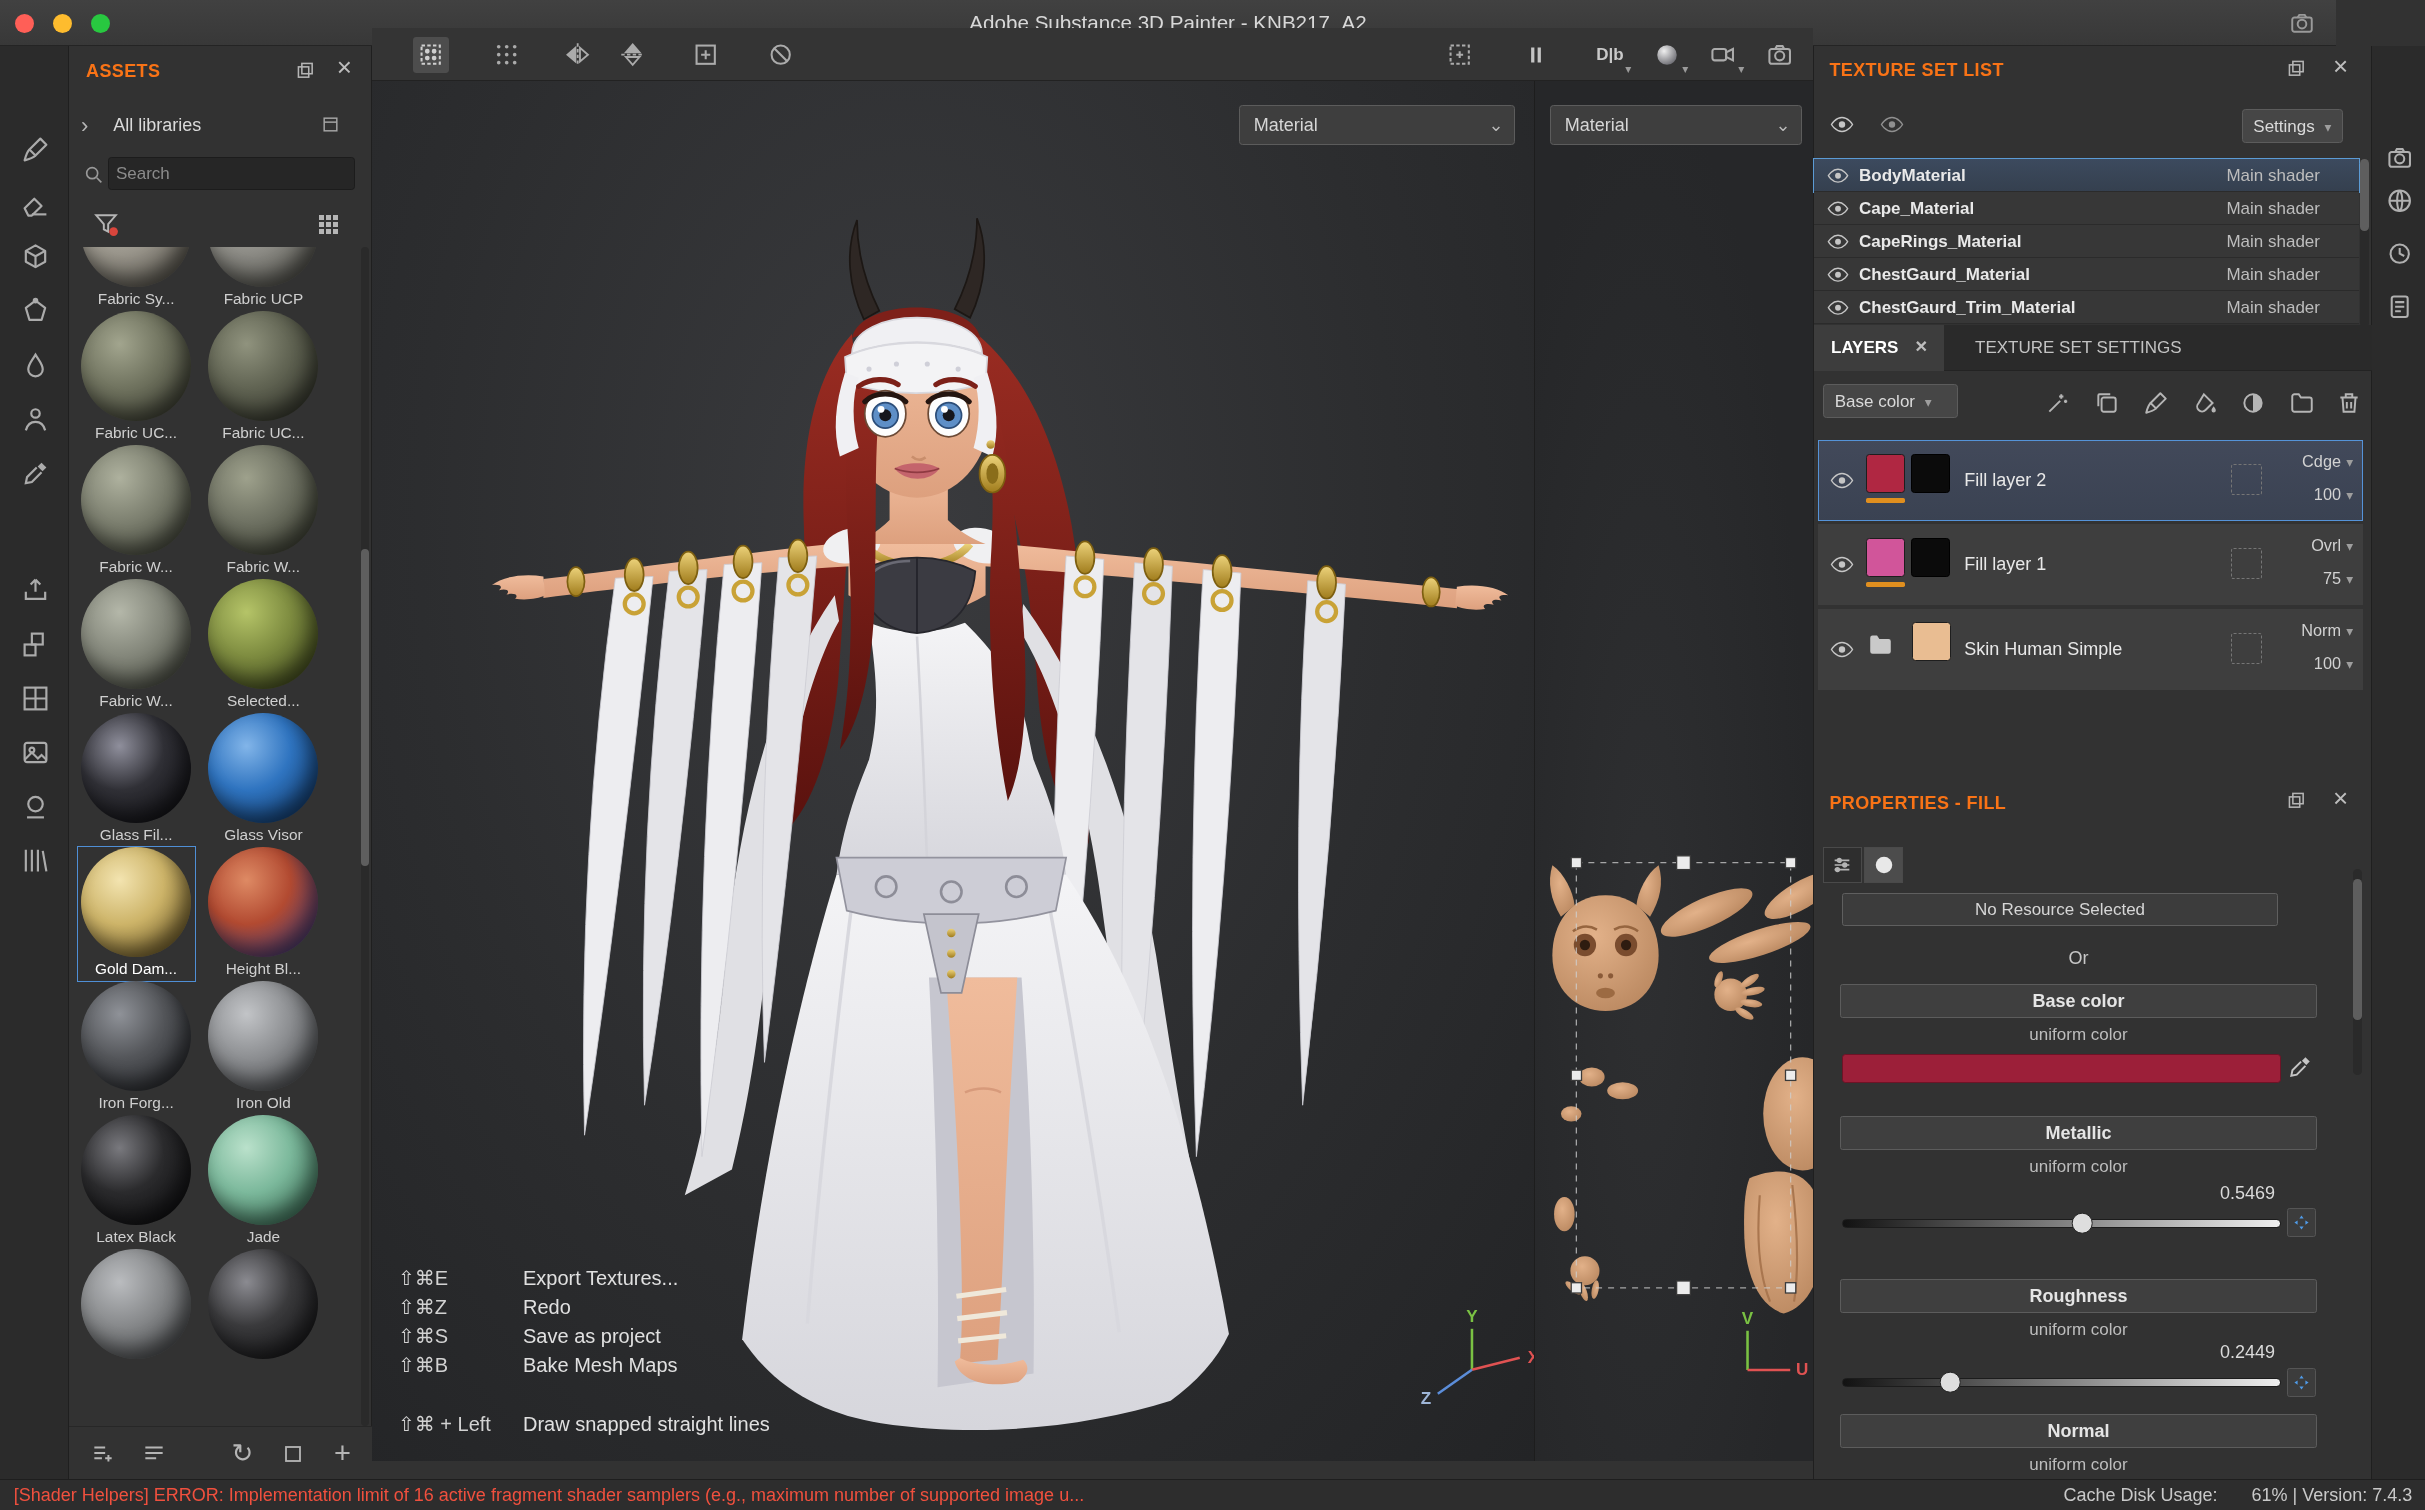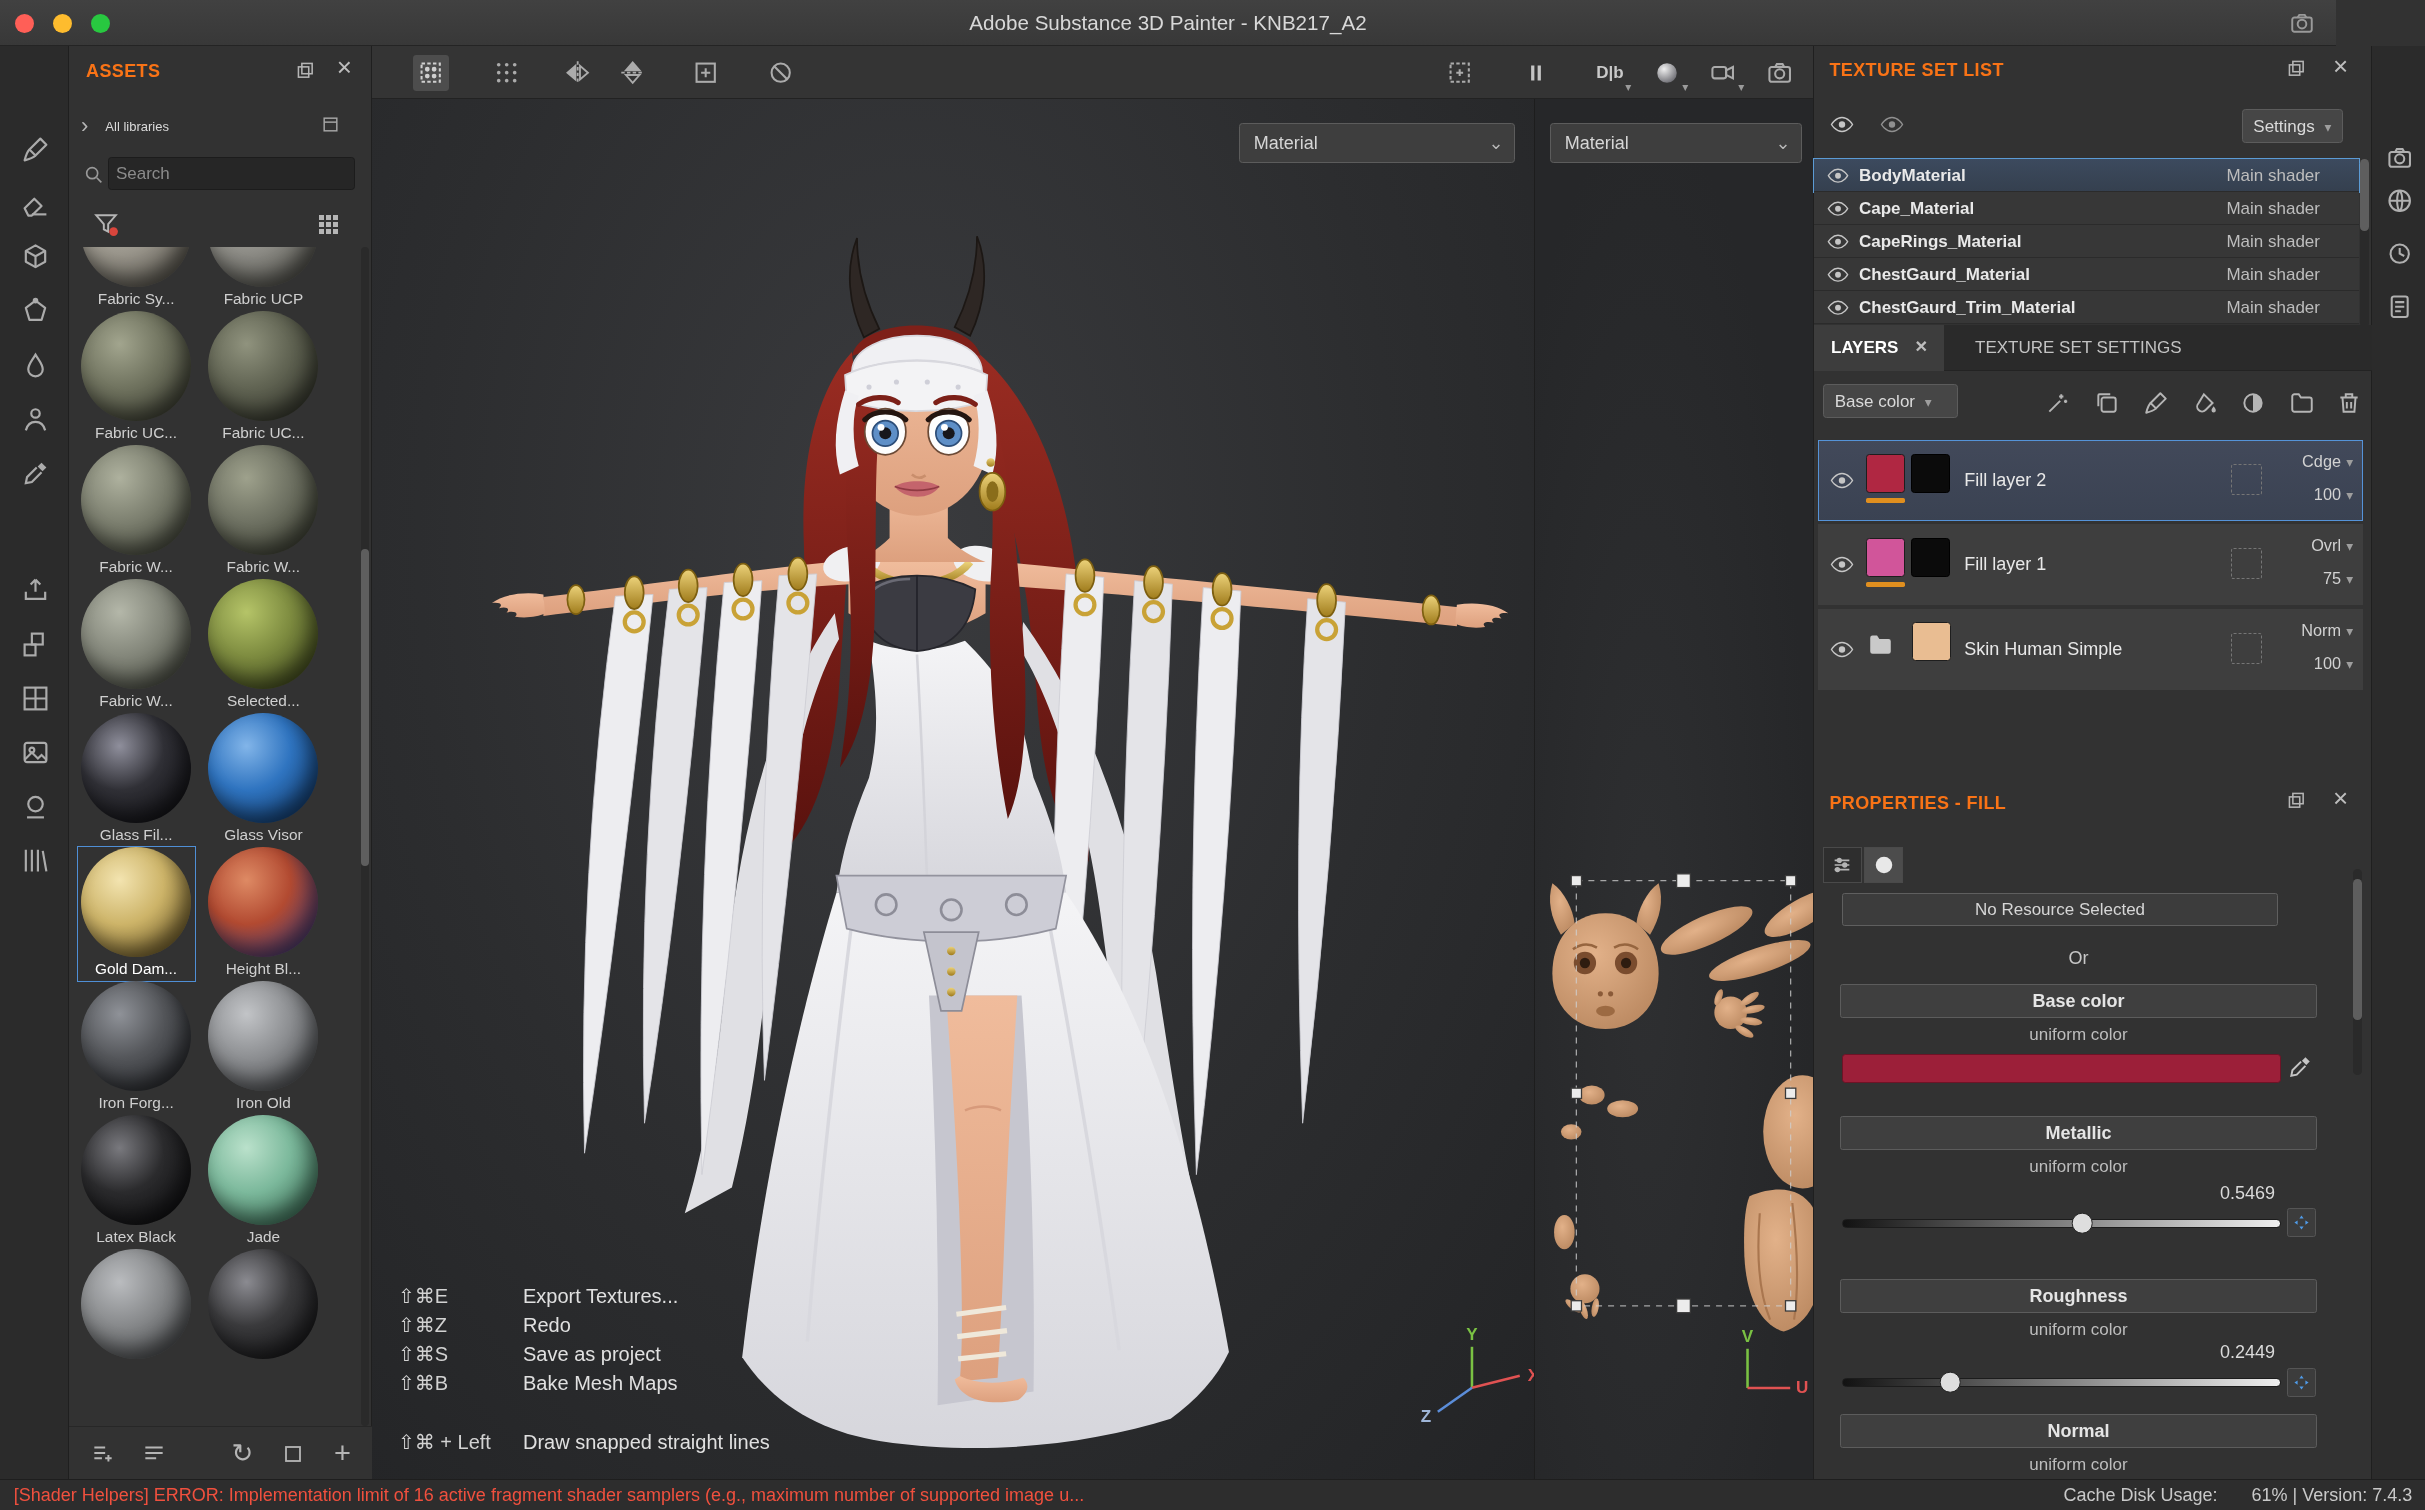--- a/index.html
+++ b/index.html
@@ -24,21 +24,21 @@
 .mat-cell{height:134px;text-align:center}
 .mat-cell.selected{outline:1.7px solid #4f8fd6;outline-offset:0.9px}
 .mat-sphere{width:110px;height:110px;margin:0 auto 2.6px auto;border-radius:50%;background:radial-gradient(circle at 35% 30%,var(--hi),var(--c1) 42%,var(--c2) 88%);box-shadow:inset -6.9px -10.3px 17px rgba(0,0,0,.45)}
 .mat-label{font-size:15.4px;line-height:17px;color:#cfcfcf;white-space:nowrap;overflow:hidden}
 .mat-cell.selected .mat-label{color:#fff}
 .scroll-track{position:absolute;background:#2a2a2a;border-radius:4.3px}
 .scroll-thumb{position:absolute;background:#5e5e5e;border-radius:4.3px}
 #assets-footer{position:absolute;left:0;bottom:0;width:303px;height:53px;background:#323232;border-top:0.9px solid #272727}
 .ft-ic{position:absolute;top:12px;width:29px;height:29px;display:flex;align-items:center;justify-content:center;color:#b5b5b5}
 
-#viewport{position:absolute;left:372px;top:46px;width:1441px;height:1433px;background:#0ea5e9}
+#viewport{position:absolute;left:372px;top:28px;width:1441px;height:1433px;background:#0ea5e9}
 #vp-toolbar{position:absolute;left:0;top:0;width:1441px;height:53px;background:#343434;border-bottom:0.9px solid #222}
 .vp-ic{position:absolute;top:8.6px;width:36px;height:36px;display:flex;align-items:center;justify-content:center;border-radius:3.4px}
 .vp-ic.active{background:#4d4d4d}
 .mini-caret{position:absolute;right:-3.4px;bottom:-3.4px;font-size:12px;color:#9b9b9b}
 #vp3d{position:absolute;left:0;top:53px;width:1162px;height:1380px;overflow:hidden;background:radial-gradient(ellipse at 46% 32%,#3a3b3e 0%,#2c2d2f 55%,#232426 100%)}
 #vp2d{position:absolute;left:1162px;top:53px;width:279px;height:1380px;overflow:hidden;background:radial-gradient(ellipse at 40% 62%,#2e2f31 0%,#262729 70%);border-left:0.9px solid #1d1d1d}
 .mat-select{position:absolute;height:40px;background:#3e3e3e;border:0.9px solid #5c5c5c;border-radius:3.4px;color:#d6d6d6;font-size:18px;line-height:39px;padding:0 13.7px;z-index:5}
 .mat-select .sel-caret{position:absolute;right:10.3px;top:0;color:#b9b9b9}
 #shortcuts{position:absolute;left:26px;top:1183px;font-size:20px;color:#e0e0e0;z-index:4}
 .sc-row{line-height:29px;white-space:nowrap}
@@ -225,21 +225,21 @@
     <span style="position:absolute;right:55px;top:13.7px">
         <svg width="20.6" height="20.6" viewBox="0 0 24 24" fill="none" stroke="#b5b5b5" stroke-width="1.8">
           <rect x="8" y="4" width="12" height="12"></rect>
           <rect x="4" y="8" width="12" height="12"></rect>
         </svg>
       </span>
     <span class="xicon" style="position:absolute;right:19px;top:10.3px">×</span>
 
     <div style="position:absolute;left:12px;top:67px">
       <span style="color:#b5b5b5;font-size:22px;vertical-align:-1.7px">›</span>
-      <span style="margin-left:12px;font-size:13px;color:#dadada">All libraries</span>
+      <span style="margin-left:20px;font-size:18px;color:#dadada">All libraries</span>
     </div>
     <span style="position:absolute;right:31px;top:69px">
         <svg width="19" height="19" viewBox="0 0 24 24" fill="none" stroke="#a8a8a8" stroke-width="1.8">
           <rect x="4" y="4" width="16" height="16"></rect>
           <path d="M4 9h16"></path>
         </svg>
       </span>
 
     <div style="position:absolute;left:0;top:111px;width:303px;height:48px">
       <span style="position:absolute;left:13.7px;top:6.9px">

